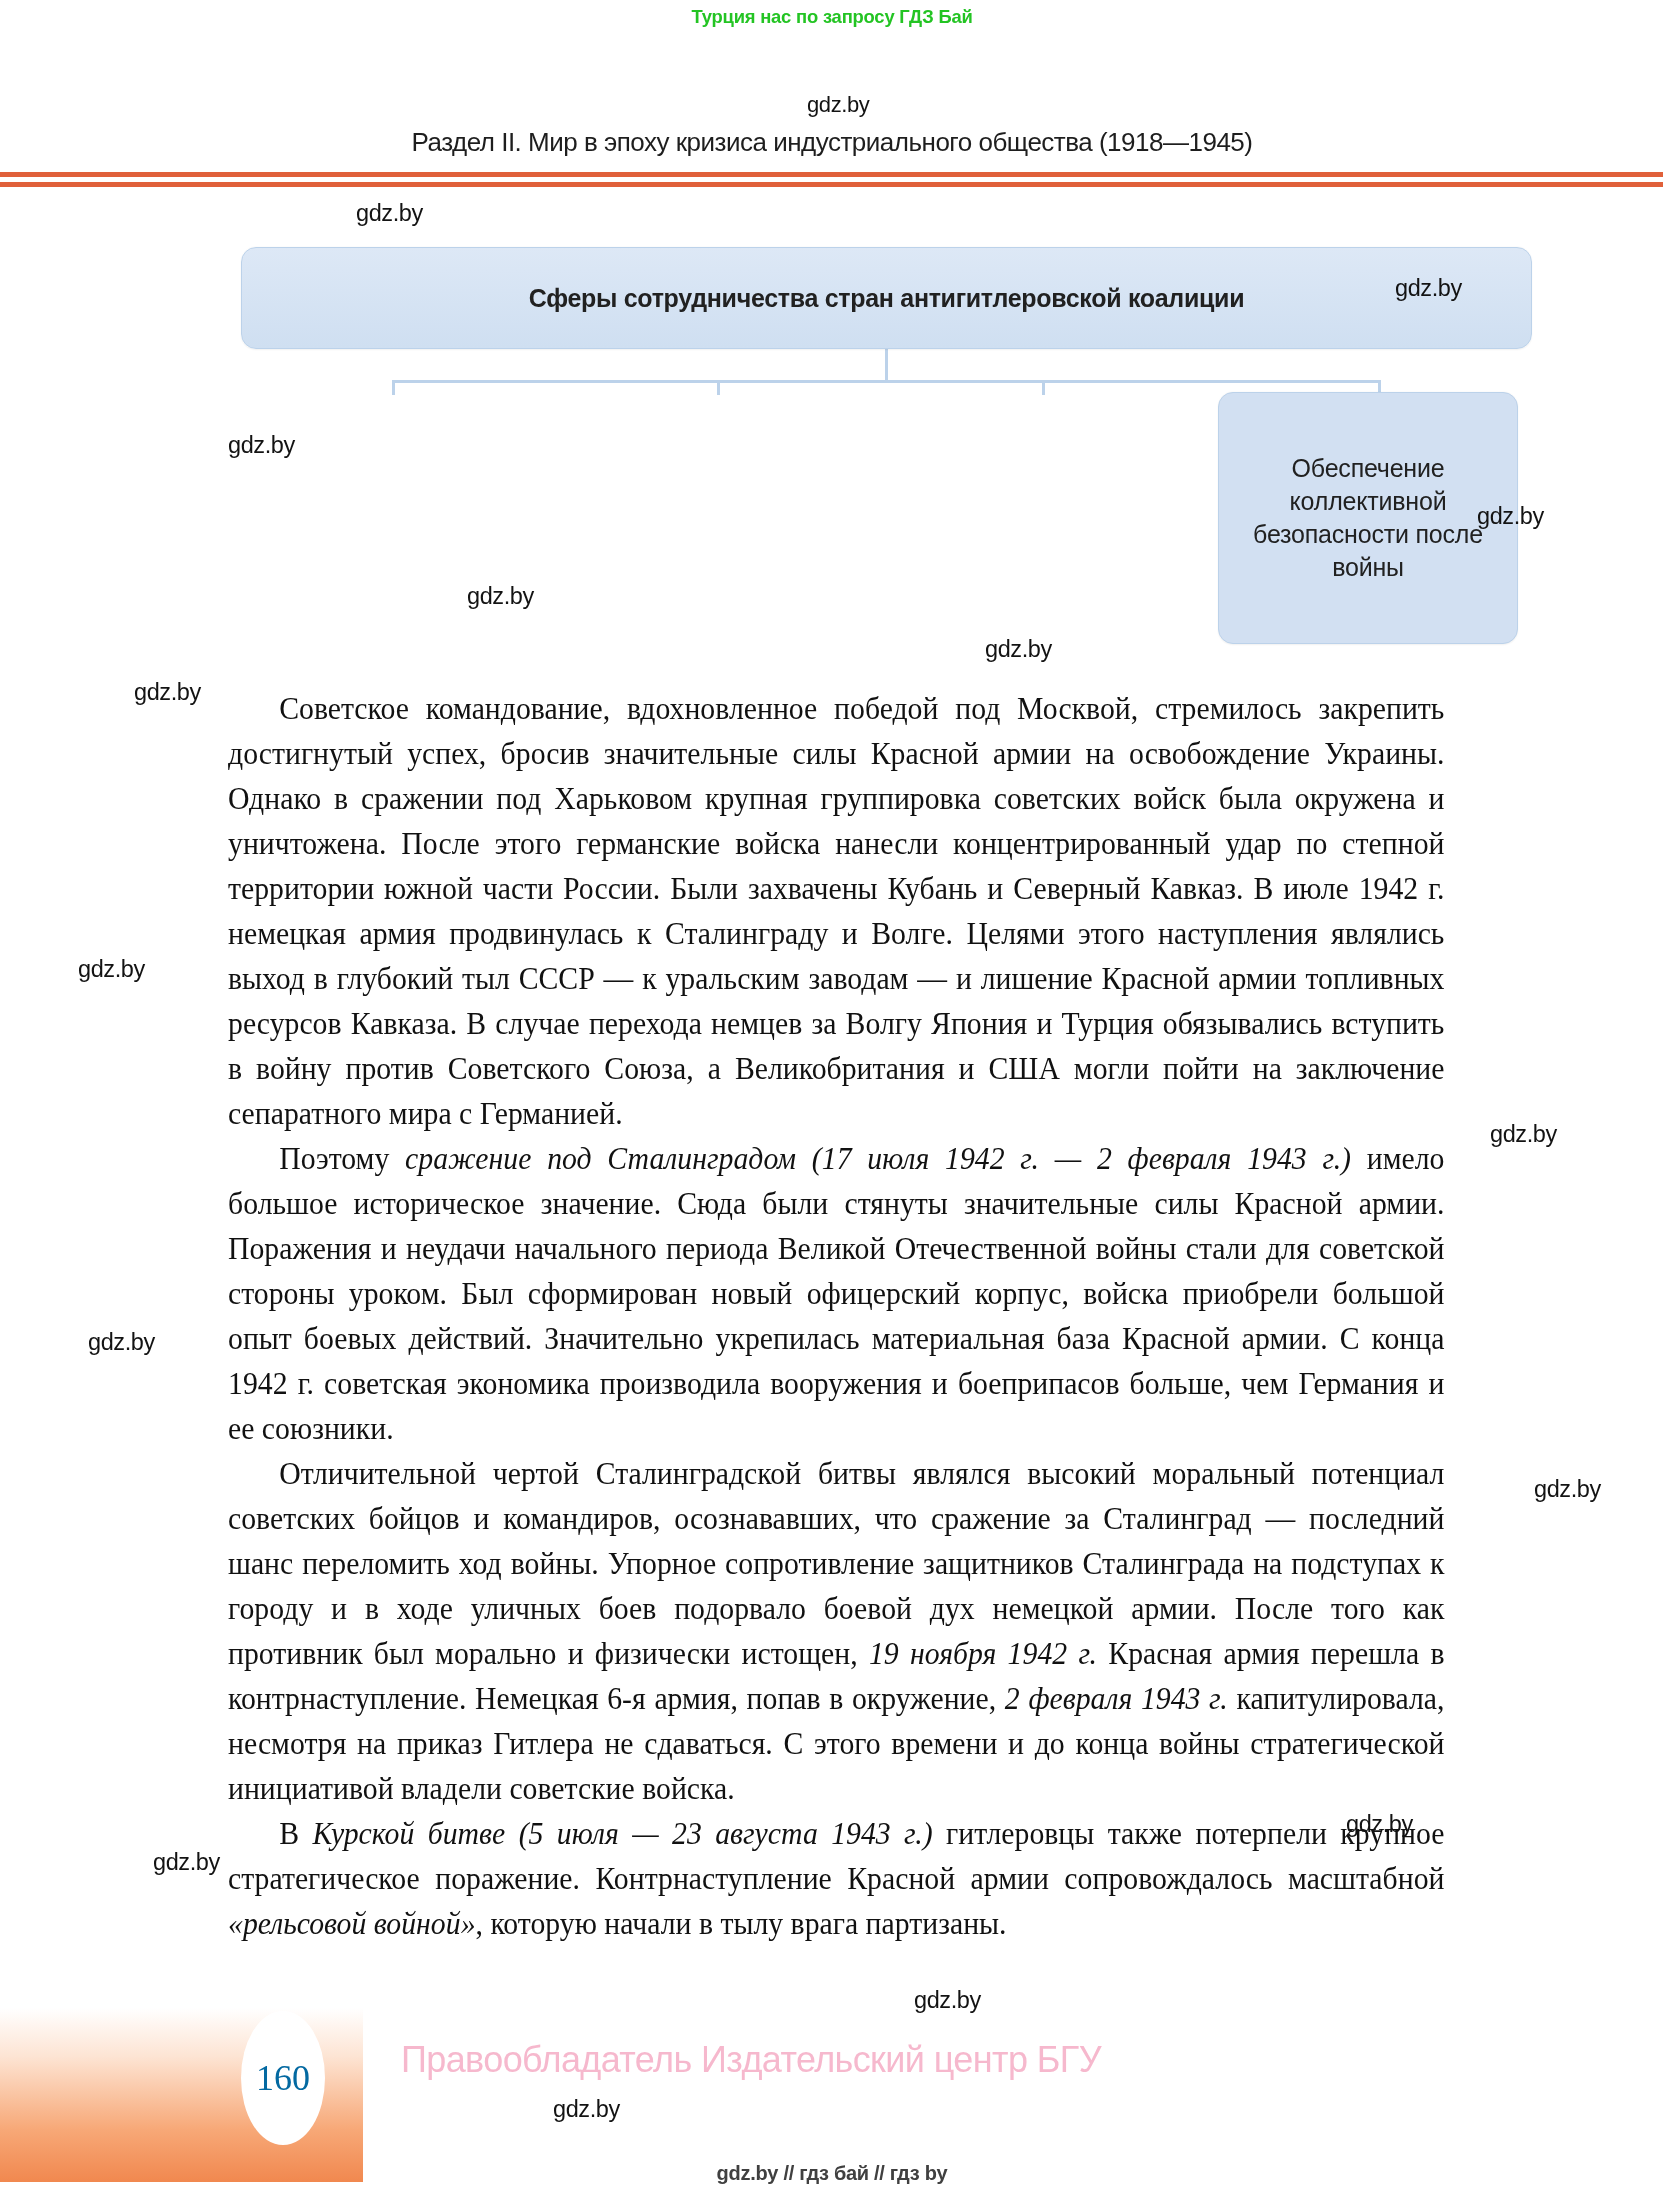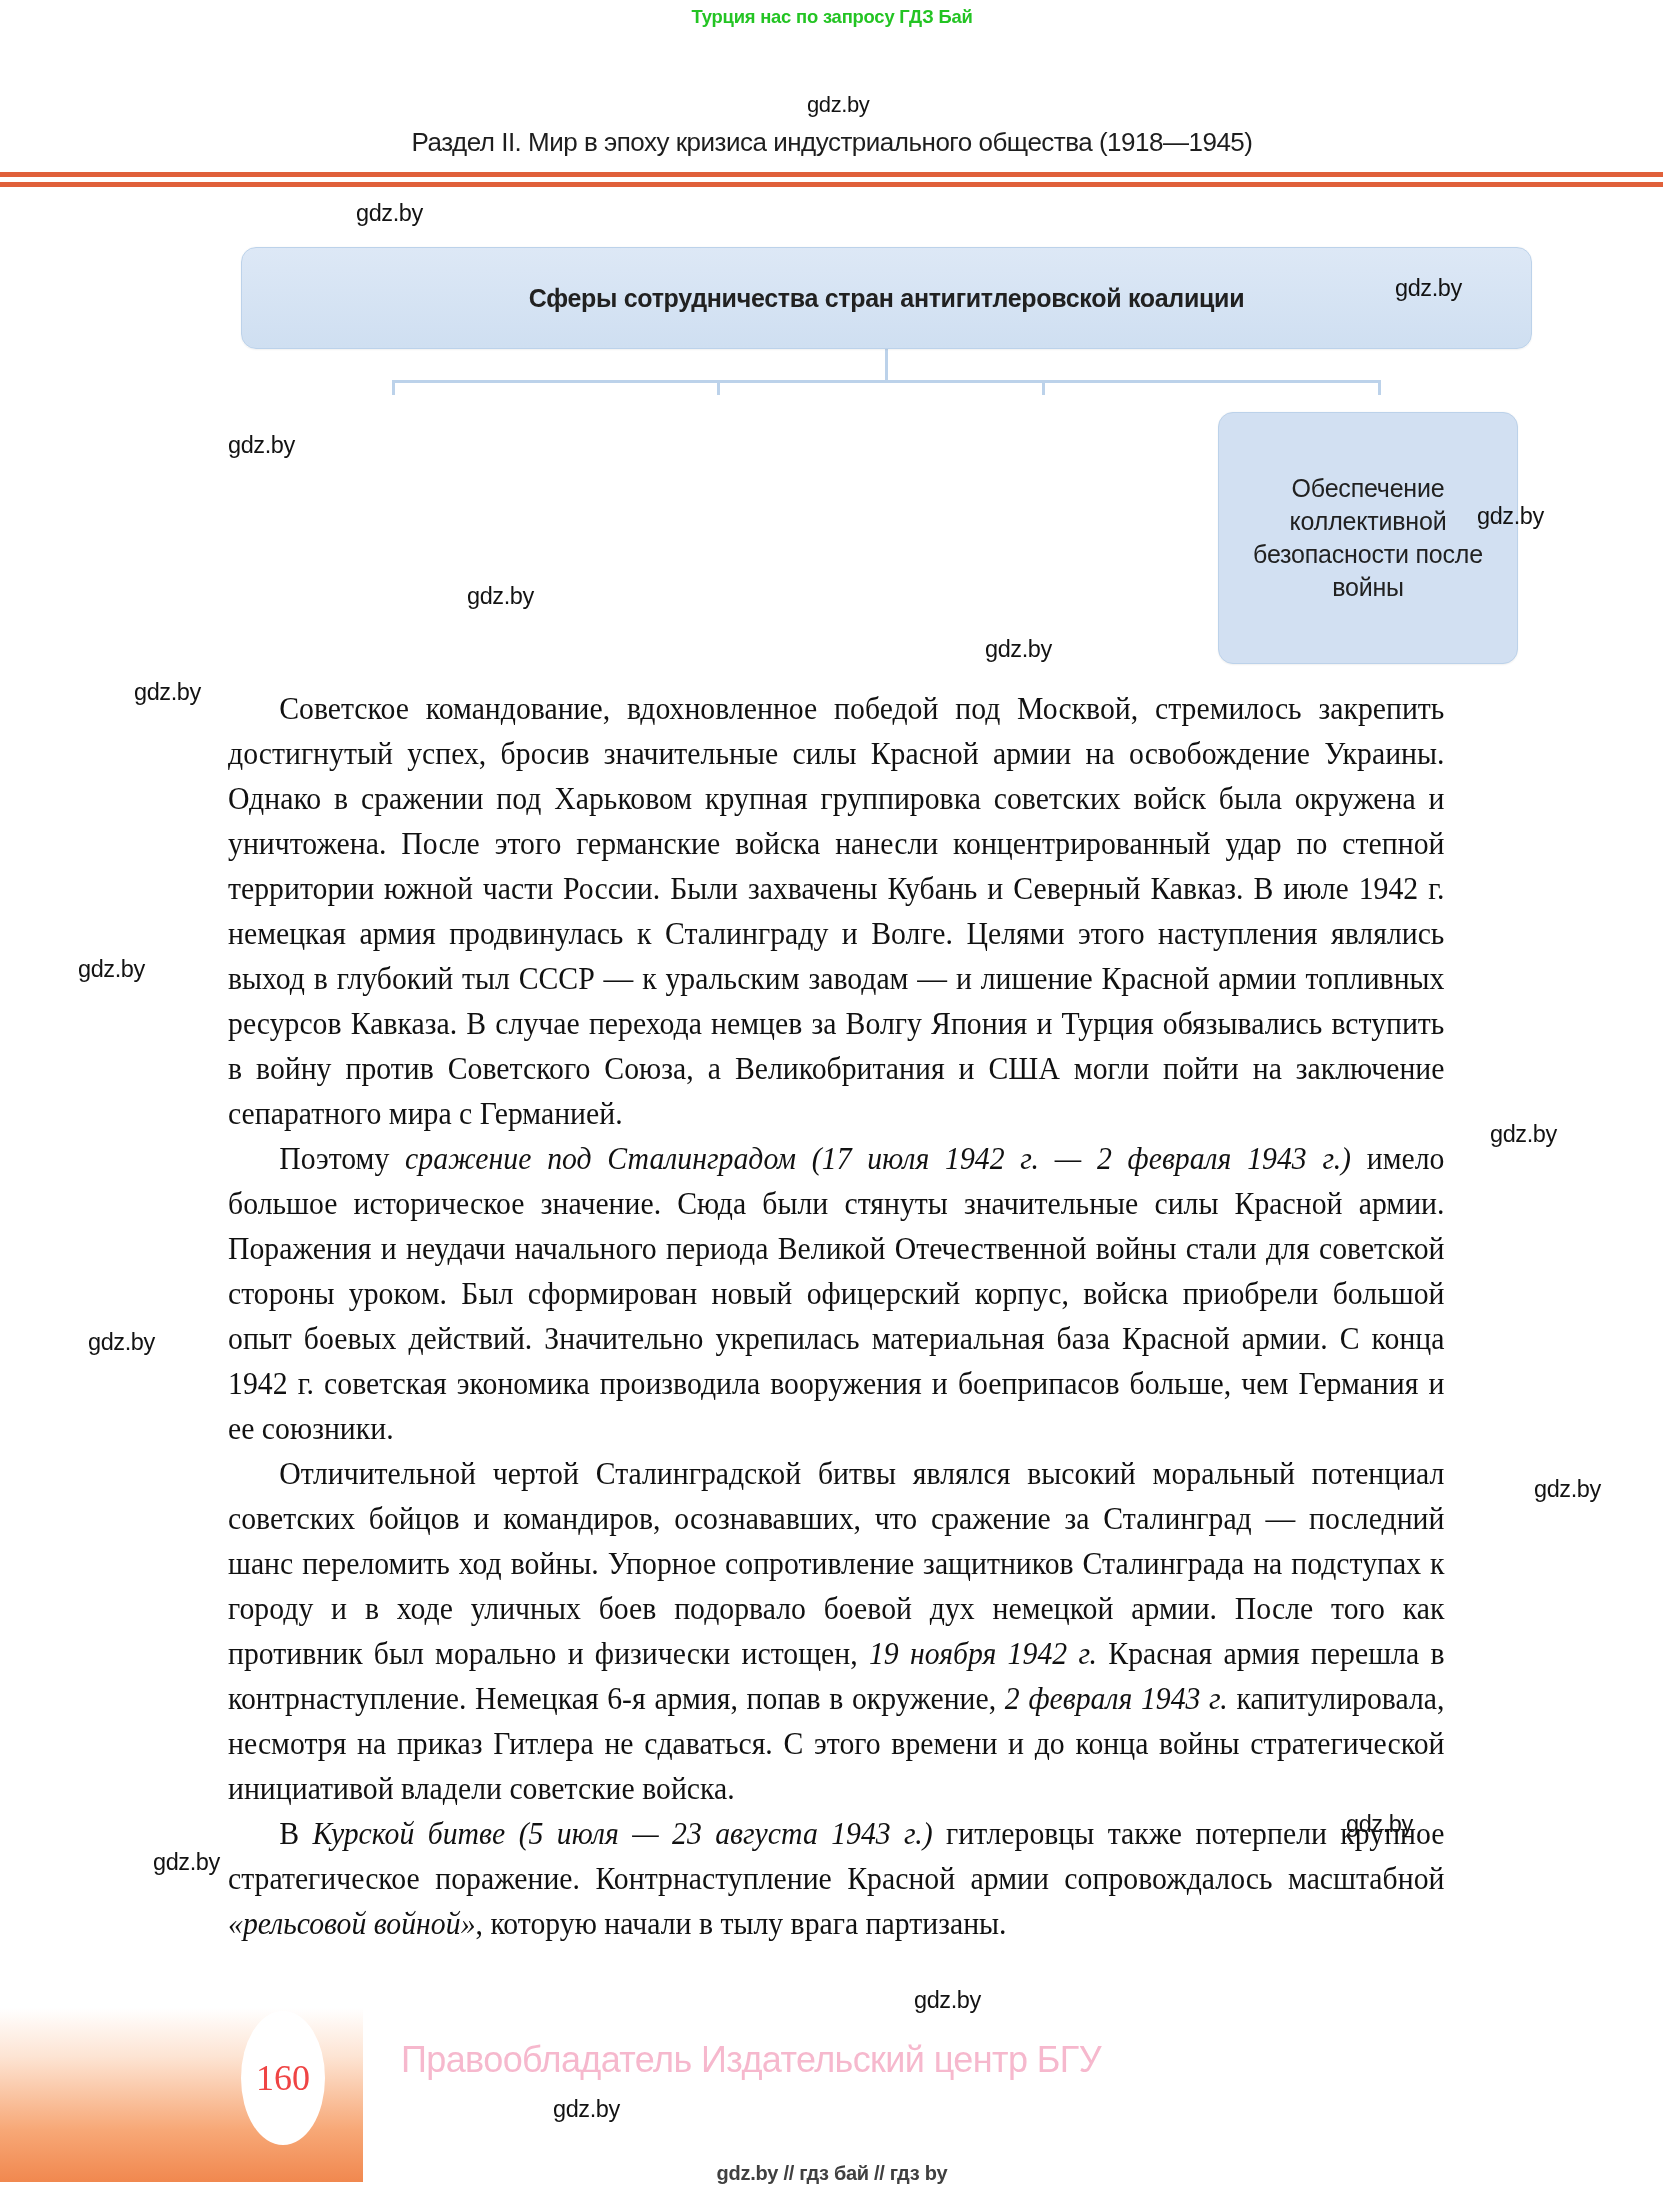--- a/index.html
+++ b/index.html
@@ -96,21 +96,21 @@
   .node-leaf {
     width: 300px;
     height: 252px;
     font-size: 25px;
     letter-spacing: -0.2px;
     padding: 0 11.7px;
   }
   .leaf1 { left: 241px;  top: 191px; }
   .leaf2 { left: 567px;  top: 191px; }
   .leaf3 { left: 892px; top: 191px; }
-  .leaf4 { left: 1218px; top: 191px; margin-top: 20px; }
+  .leaf4 { left: 1218px; top: 191px; }
 
   .conn {
     position: absolute;
     background: #bcd2ea;
   }
   .conn-v-root { left: 885px; top: 128px; width: 2.5px;  height: 52px; }
   .conn-h      { left: 392px;  top: 179px; width: 989px; height: 2.5px; }
   .conn-v1     { left: 392px;  top: 179px; width: 2.5px;  height: 15px; }
   .conn-v2     { left: 717px;  top: 179px; width: 2.5px;  height: 15px; }
   .conn-v3     { left: 1042px; top: 179px; width: 2.5px;  height: 15px; }
@@ -160,21 +160,21 @@
     top: 2011px;
     width: 84px;
     height: 134px;
     border-radius: 50%;
     background: #ffffff;
     display: flex;
     align-items: center;
     justify-content: center;
     font-family: "Liberation Serif", serif;
     font-size: 36px;
-    color: #ef4444;
+    color: #0369a1;
   }
   .copyright-wm {
     position: absolute;
     left: 401px;
     top: 2039px;
     font-family: "Liberation Sans", sans-serif;
     font-size: 36px;
     color: #f6b8cd;
     letter-spacing: -0.6px;
     white-space: nowrap;

